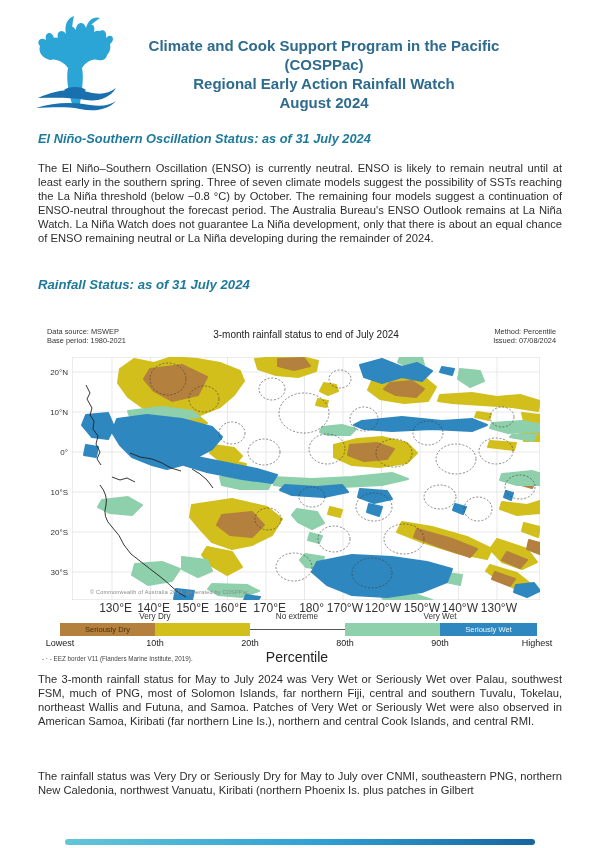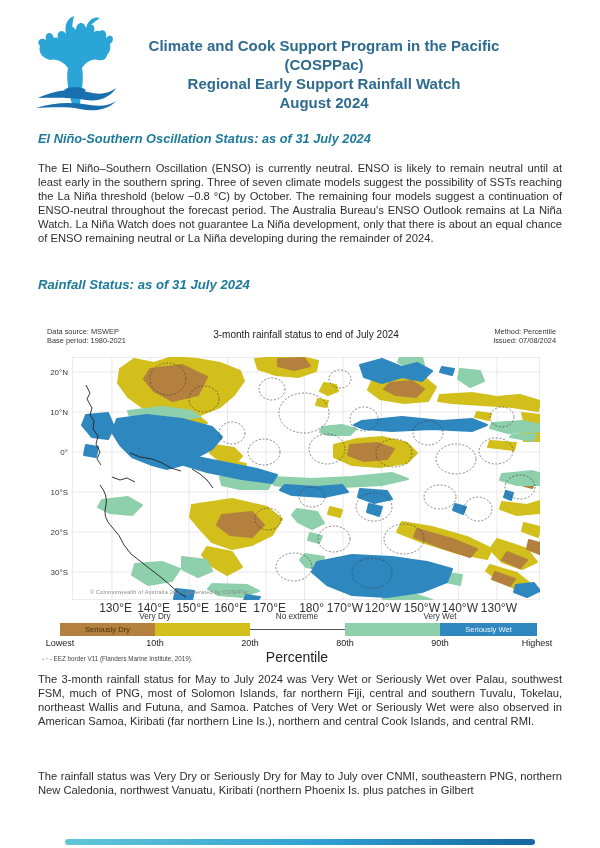--- a/index.html
+++ b/index.html
@@ -48,21 +48,21 @@
     <g fill="#1a6fae">
       <path d="M10,86 C28,78 44,76 60,80 C72,83 80,82 88,76 C82,86 70,90 58,88 C40,85 24,86 10,86 Z"></path>
       <path d="M8,96 C26,90 46,90 62,93 C74,95 82,93 88,89 C80,98 66,100 52,97 C36,94 20,96 8,96 Z"></path>
       <path d="M36,78 C42,84 52,84 58,78 C54,74 40,74 36,78 Z"></path>
     </g>
   </svg>
 
   <div class="abs title-block">
     <div>Climate and Cook Support Program in the Pacific</div>
     <div>(COSPPac)</div>
-    <div>Regional Early Support Rainfall Watch</div>
+    <div>Regional Early Action Rainfall Watch</div>
     <div>August 2024</div>
   </div>
 
   <div class="abs sec-heading h1">El Niño-Southern Oscillation Status: as of 31 July 2024</div>
   <div class="abs para p1">The El Niño–Southern Oscillation (ENSO) is currently neutral. ENSO is likely to remain neutral until at least early in the southern spring. Three of seven climate models suggest the possibility of SSTs reaching the La Niña threshold (below −0.8 °C) by October. The remaining four models suggest a continuation of ENSO-neutral throughout the forecast period. The Australia Bureau's ENSO Outlook remains at La Niña Watch. La Niña Watch does not guarantee La Niña development, only that there is about an equal chance of ENSO remaining neutral or La Niña developing during the remainder of 2024.</div>
 
   <div class="abs sec-heading h2">Rainfall Status: as of 31 July 2024</div>
 
   <div class="abs fig-small" style="left:47px;top:328px">
     <div>Data source: MSWEP</div>

